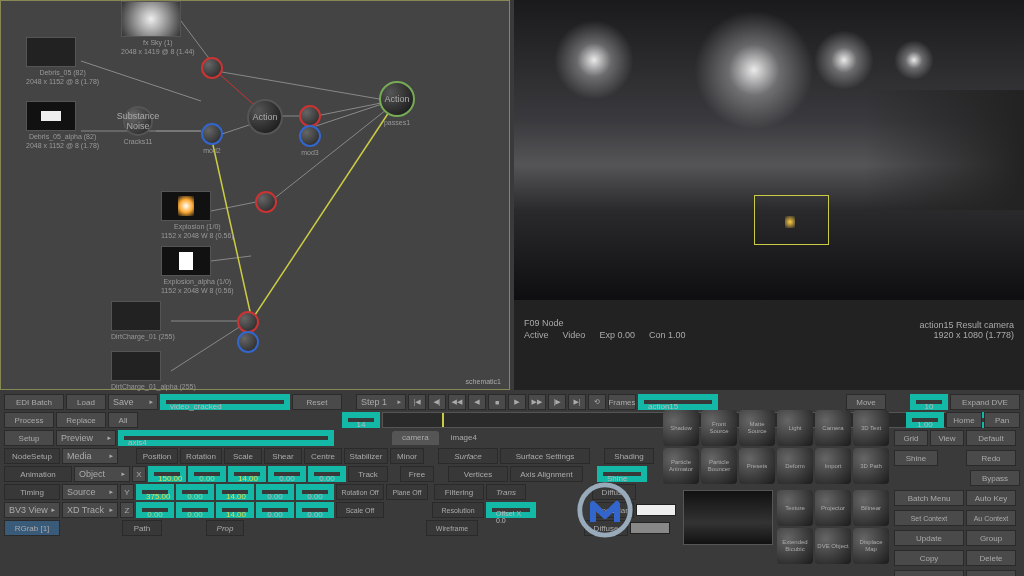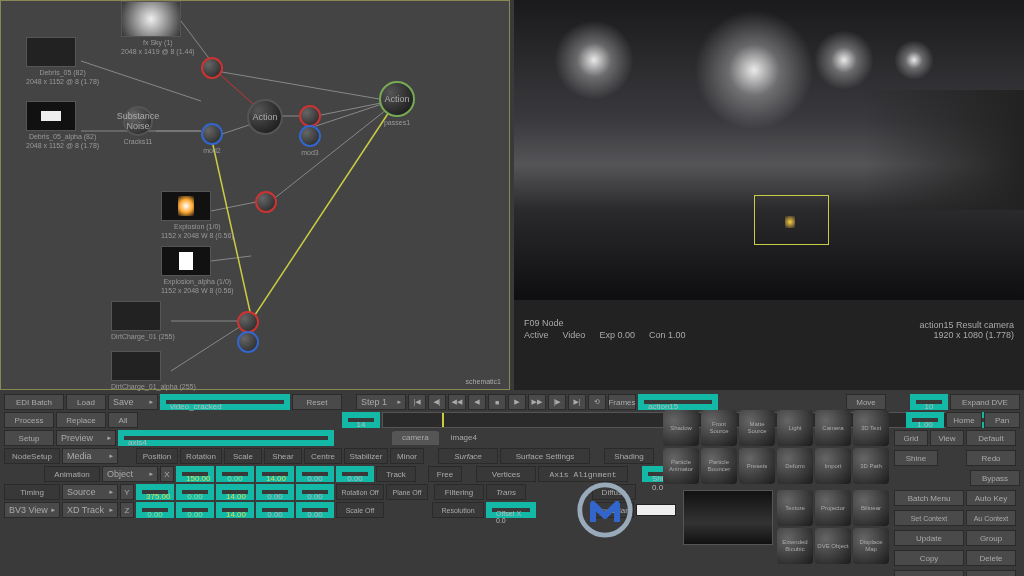--- a/index.html
+++ b/index.html
@@ -271,36 +271,36 @@
     <div class="btn dark" style="width:44px;">Stabilizer</div>
     <div class="btn dark" style="width:34px;">Minor</div>
     <div style="width:10px;"></div>
     <div class="btn dark" style="width:60px;font-style:italic;">Surface</div>
     <div class="btn dark" style="width:90px;">Surface Settings</div>
     <div style="width:10px;"></div>
     <div class="btn dark" style="width:50px;">Shading</div>
   </div>
 
   <div class="row">
-    <div class="btn dark" style="width:56px;margin-left:40px;">Animation</div>
+    <div class="btn dark" style="width:68px;">Animation</div>
     <div class="dropdown" style="width:56px;">
         <span>Object</span>
       </div>
     <div class="btn" style="width:12px;">X</div>
     <div class="field num yellow">150.00</div>
     <div class="field num green">0.00</div>
     <div class="field num yellow">14.00</div>
     <div class="field num">0.00</div>
     <div class="field num">0.00</div>
     <div class="btn dark" style="width:40px;">Track</div>
     <div style="width:8px;"></div>
     <div class="btn dark" style="width:34px;">Free</div>
     <div style="width:10px;"></div>
     <div class="btn dark" style="width:60px;">Vertices</div>
-    <div class="btn dark" style="width:90px;font-family:Liberation Mono, monospace;">Axis Alignment</div>
+    <div class="btn dark" style="width:73px;">Axis Alignment</div>
     <div style="width:10px;"></div>
     <div class="field" style="width:50px;">Shine 0.0</div>
   </div>
 
   <div class="row">
     <div class="btn dark" style="width:56px;">Timing</div>
     <div class="dropdown" style="width:56px;">
         <span>Source</span>
       </div>
     <div class="btn" style="width:12px;">Y</div>
@@ -333,20 +333,32 @@
     <div class="field num">0.00</div>
     <div class="btn dark" style="width:48px; font-size:7px;">Scale Off</div>
     <div style="width:44px;"></div>
     <div class="btn dark" style="width:52px;font-size:7px;">Resolution</div>
     <div class="field" style="width:50px;font-size:7px;">Offset X 0.0</div>
     <div style="width:50px;"></div>
     <div class="btn dark" style="width:44px;">Specular</div>
     <div class="color-swatch" style="background:#eee;"></div>
   </div>
 
+  <div class="row">
+    <div class="btn" style="width:56px;background:#3a5a7a;">RGrab [1]</div>
+    <div style="width:58px;"></div>
+    <div class="btn dark" style="width:40px;">Path</div>
+    <div style="width:40px;"></div>
+    <div class="btn dark" style="width:38px;font-style:italic;">Prop</div>
+    <div style="width:178px;"></div>
+    <div class="btn dark" style="width:52px;font-size:7px;">Wireframe</div>
+    <div style="width:102px;"></div>
+    <div class="btn dark" style="width:44px;">Diffuse</div>
+    <div class="color-swatch" style="background:#888;"></div>
+  </div>
 
 
   <div style="position:absolute; right:135px; top:490px; display:flex; gap:4px; align-items:flex-start;">
     <div class="thumb-preview"></div>
     <div style="display:grid; grid-template-columns: repeat(3, 36px); gap:2px;">
       <div class="sphere-btn">Texture</div>
       <div class="sphere-btn">Projector</div>
       <div class="sphere-btn">Bilinear</div>
       <div class="sphere-btn">Extended Bicubic</div>
       <div class="sphere-btn">DVE Object</div>

